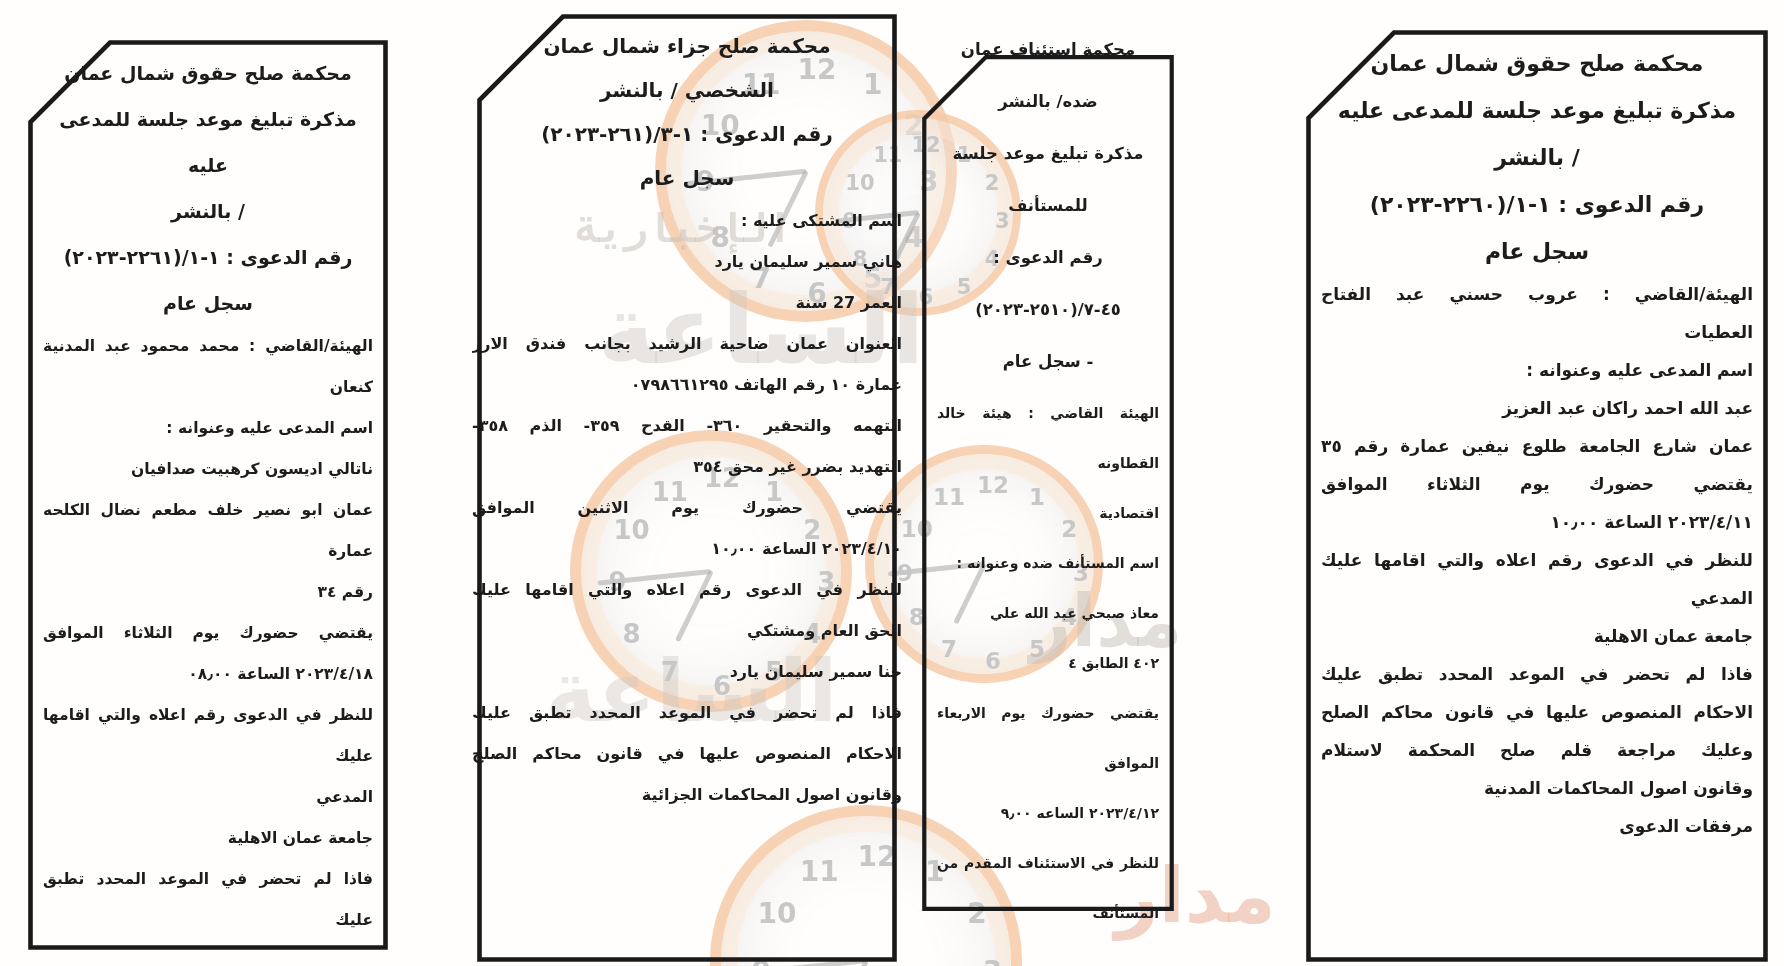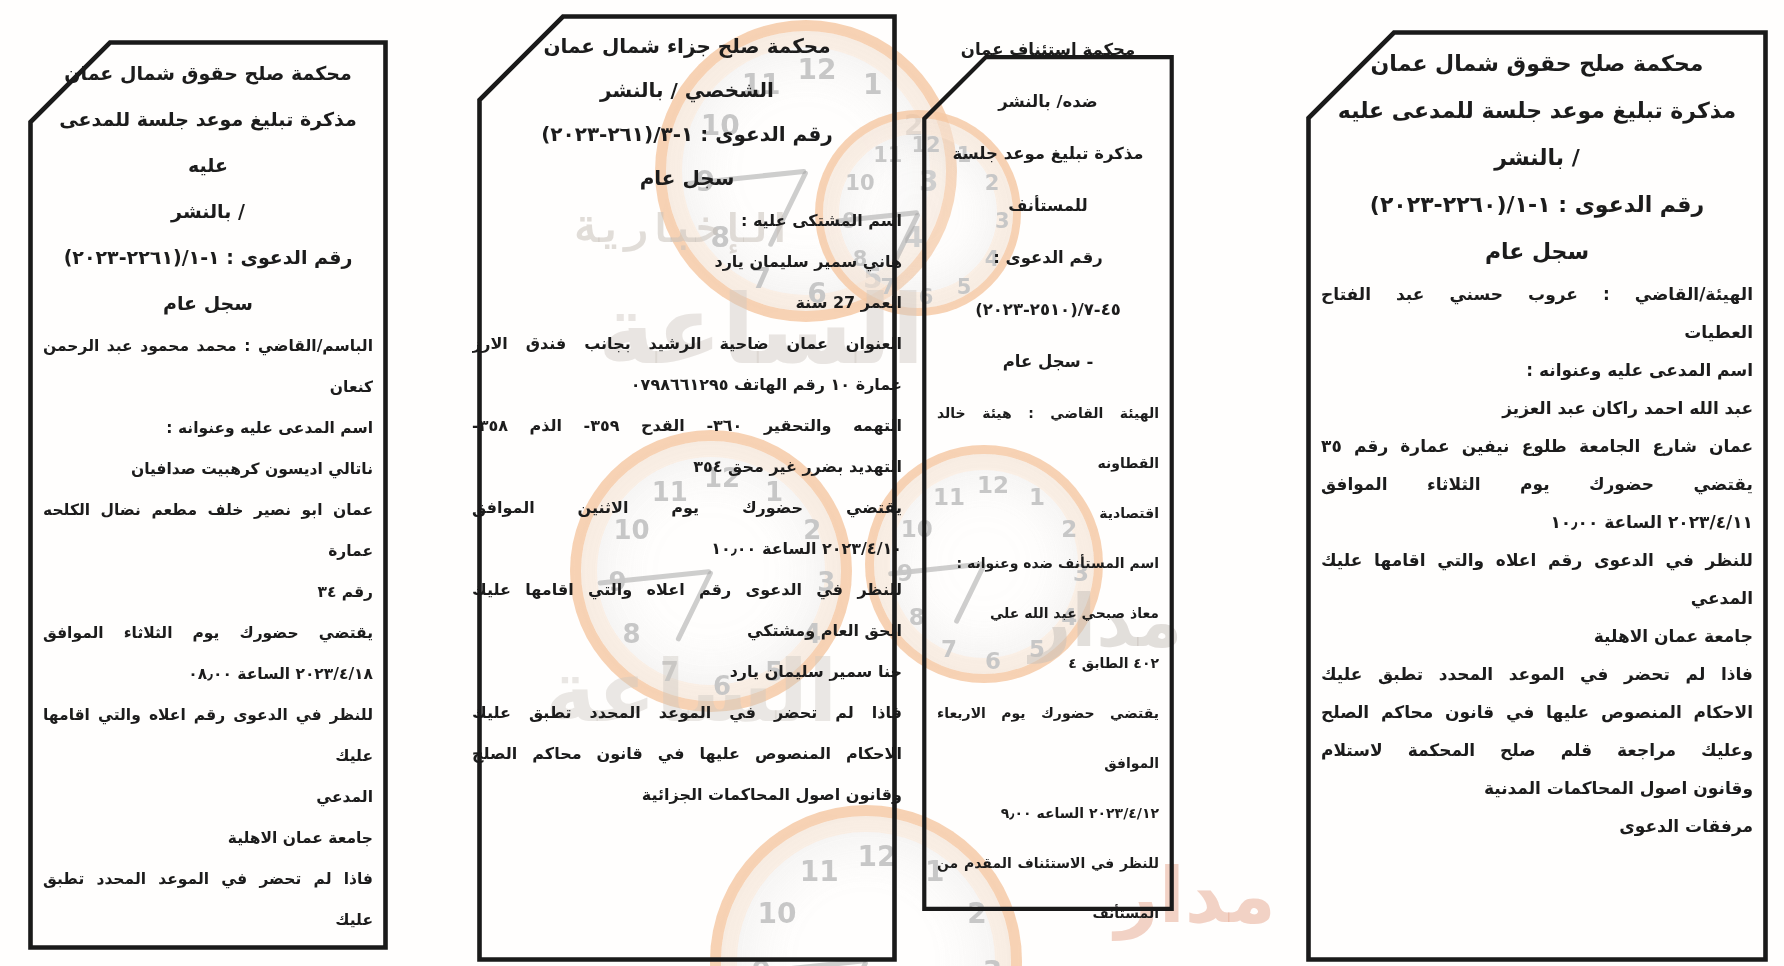--- a/index.html
+++ b/index.html
@@ -218,21 +218,21 @@
       </svg>
     </section>
 
   <section class="notice n-d">
     <div class="lines">
         <div class="line t">محكمة صلح حقوق شمال عمان</div>
         <div class="line t">مذكرة تبليغ موعد جلسة للمدعى عليه</div>
         <div class="line t">/ بالنشر</div>
         <div class="line t">رقم الدعوى : ١-١/(٢٢٦١-٢٠٢٣)</div>
         <div class="line t">سجل عام</div>
-        <div class="line b j">الباسم/القاضي : محمد محمود عبد الرحمن</div>
+        <div class="line b j">الهيئة/القاضي : محمد محمود عبد المدنية</div>
         <div class="line b">كنعان</div>
         <div class="line b">اسم المدعى عليه وعنوانه :</div>
         <div class="line b">ناتالي اديسون كرهبيت صدافيان</div>
         <div class="line b j">عمان ابو نصير خلف مطعم نضال الكلحه عمارة</div>
         <div class="line b">رقم ٣٤</div>
         <div class="line b j">يقتضي حضورك يوم الثلاثاء الموافق</div>
         <div class="line b">٢٠٢٣/٤/١٨ الساعة ٠٨٫٠٠</div>
         <div class="line b j">للنظر في الدعوى رقم اعلاه والتي اقامها عليك</div>
         <div class="line b">المدعي</div>
         <div class="line b">جامعة عمان الاهلية</div>

